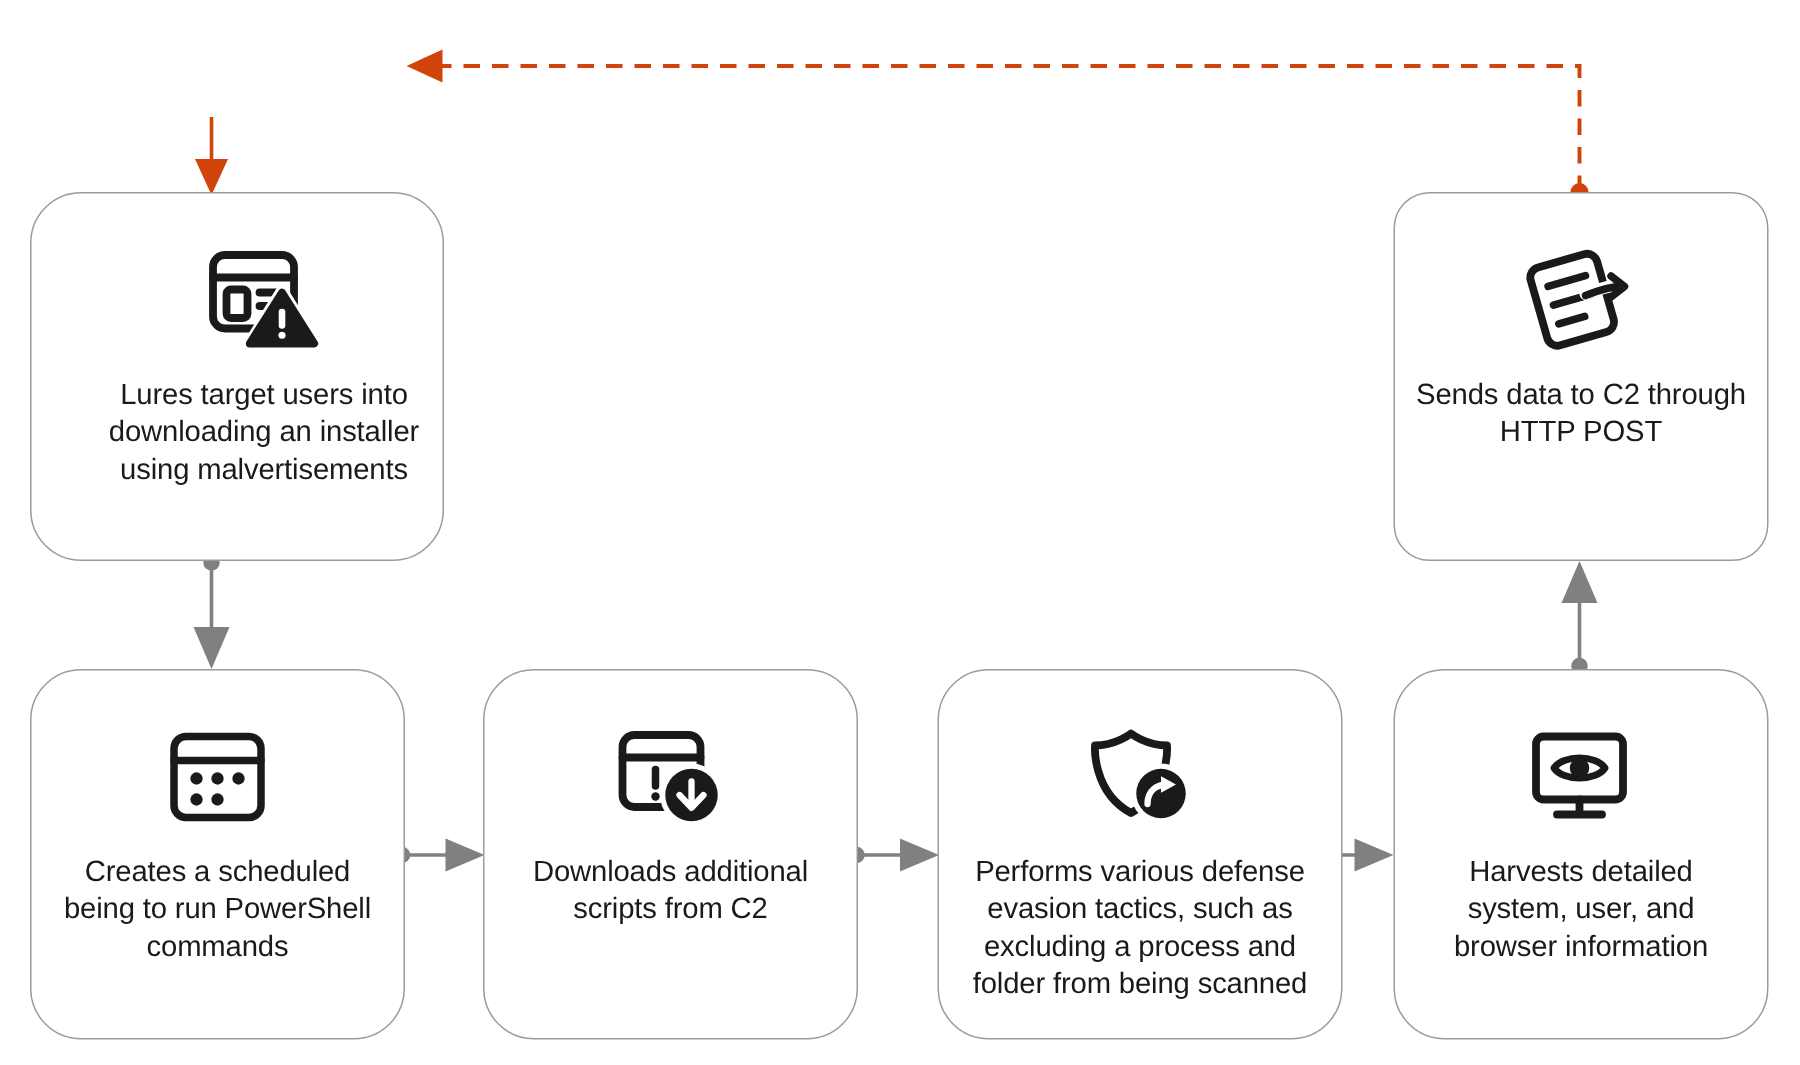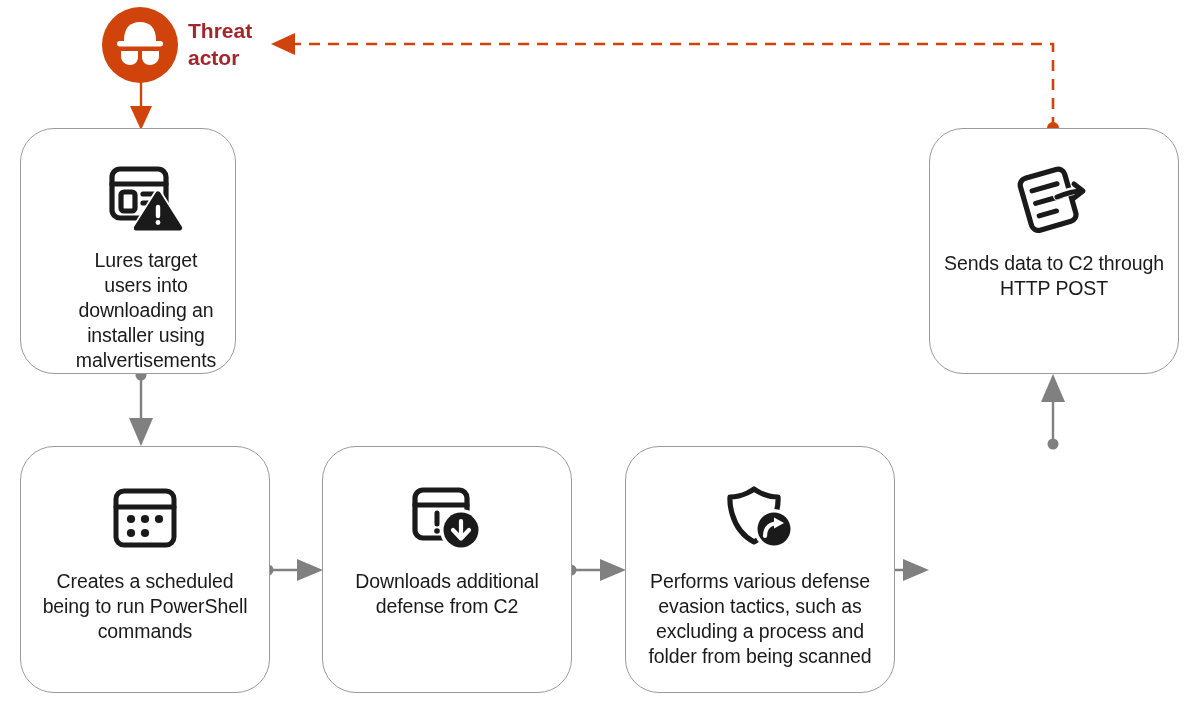--- a/index.html
+++ b/index.html
@@ -124,34 +124,22 @@
       <polygon points="1053,374 1041,402 1065,402" fill="#808080"></polygon>
     </g>
 
     <g>
       <circle cx="1053" cy="128" r="6" fill="#D0430B"></circle>
       <path d="M1053,128 L1053,44 L290,44" fill="none" stroke="#D0430B" stroke-width="2.6" stroke-dasharray="11 8"></path>
       <polygon points="271,44 295,33 295,55" fill="#D0430B"></polygon>
     </g>
   </svg>
 
-  <div id="threat-actor-group">
-    <div id="threat-actor-icon">
-      <svg width="80" height="80" viewBox="0 0 80 80" xmlns="http://www.w3.org/2000/svg">
-        <circle cx="40" cy="40" r="38" fill="#D0430B"></circle>
-        <path d="M24 35 C24 23 30 17 40 17 C50 17 56 23 56 35 L56 36 L24 36 Z" fill="#ffffff"></path>
-        <rect x="17" y="36" width="46" height="5.5" rx="2.7" fill="#ffffff"></rect>
-        <path d="M21 46 L38 46 L38 52 C38 57 34.5 60 30 60 C25 60 21 56.5 21 51 Z" fill="#ffffff"></path>
-        <path d="M42 46 L59 46 L59 51 C59 56.5 55 60 50 60 C45.5 60 42 57 42 52 Z" fill="#ffffff"></path>
-      </svg>
-    </div>
-    <div id="threat-actor-label"><span>Threat</span><br><span>actor</span></div>
-  </div>
-
-  <div class="node" style="left:20px; top:128px; width:216px; height:246px;padding-left:36px;">
+
+  <div class="node" style="left:20px; top:128px; width:276px; height:246px;padding-left:36px;">
     <div class="node-icon">
       <svg width="76" height="70" viewBox="0 0 76 70" xmlns="http://www.w3.org/2000/svg">
         <g fill="none" stroke="#1a1a1a" stroke-width="5.2" stroke-linejoin="round" stroke-linecap="round">
           <rect x="4" y="5" width="54" height="49" rx="8"></rect>
           <line x1="4" y1="20" x2="58" y2="20"></line>
           <rect x="13" y="28" width="14" height="19" rx="3"></rect>
           <line x1="35" y1="30" x2="52" y2="30"></line>
           <line x1="35" y1="39" x2="47" y2="39"></line>
         </g>
         <path d="M50 28 L73 65 L27 65 Z" fill="#ffffff" stroke="#ffffff" stroke-width="7" stroke-linejoin="round"></path>
@@ -190,38 +178,52 @@
         <line x1="26" y1="29" x2="26" y2="40" stroke="#1a1a1a" stroke-width="5" stroke-linecap="round"></line>
         <circle cx="26" cy="47" r="2.8" fill="#1a1a1a"></circle>
         <circle cx="50" cy="46" r="21" fill="#ffffff"></circle>
         <circle cx="50" cy="46" r="17.5" fill="#1a1a1a"></circle>
         <g stroke="#ffffff" stroke-width="4.2" stroke-linecap="round" stroke-linejoin="round" fill="none">
           <line x1="50" y1="37" x2="50" y2="54"></line>
           <polyline points="42,46 50,54.5 58,46"></polyline>
         </g>
       </svg>
     </div>
-    <div class="node-label">Downloads additional defense from C2</div>
+    <div class="node-label">Downloads additional scripts from C2</div>
   </div>
 
   <div class="node" style="left:625px; top:446px; width:270px; height:247px;">
     <div class="node-icon">
       <svg width="72" height="68" viewBox="0 0 72 68" xmlns="http://www.w3.org/2000/svg">
         <path d="M30 5 C30 5 20 13 6 13 C6 13 4 44 30 58 C56 44 54 13 54 13 C40 13 30 5 30 5 Z" fill="none" stroke="#1a1a1a" stroke-width="5.2" stroke-linejoin="round"></path>
         <circle cx="50" cy="45" r="20" fill="#ffffff"></circle>
         <circle cx="50" cy="45" r="16.5" fill="#1a1a1a"></circle>
         <path d="M41 52 C41 43 47 39 55 39" fill="none" stroke="#ffffff" stroke-width="4.2" stroke-linecap="round"></path>
         <polygon points="60,39 50,33.5 50,44.5" fill="#ffffff"></polygon>
       </svg>
     </div>
     <div class="node-label">Performs various defense evasion tactics, such as excluding a process and folder from being scanned</div>
   </div>
 
-
-  <div class="node" style="left:929px; top:128px; width:250px; height:246px;">
+  <div class="node" style="left:929px; top:446px; width:250px; height:247px;">
+    <div class="node-icon">
+      <svg width="68" height="64" viewBox="0 0 68 64" xmlns="http://www.w3.org/2000/svg">
+        <g fill="none" stroke="#1a1a1a" stroke-width="5.2" stroke-linejoin="round" stroke-linecap="round">
+          <rect x="4" y="5" width="58" height="42" rx="5"></rect>
+          <line x1="33" y1="47" x2="33" y2="56"></line>
+          <line x1="18" y1="57" x2="48" y2="57"></line>
+        </g>
+        <path d="M16 26 C22 17 44 17 50 26 C44 35 22 35 16 26 Z" fill="none" stroke="#1a1a1a" stroke-width="4.6" stroke-linejoin="round"></path>
+        <circle cx="33" cy="26" r="6.5" fill="#1a1a1a"></circle>
+      </svg>
+    </div>
+    <div class="node-label">Harvests detailed system, user, and browser information</div>
+  </div>
+
+  <div class="node" style="left:929px; top:128px; width:250px; height:246px;border-radius:24px;">
     <div class="node-icon">
       <svg width="74" height="68" viewBox="0 0 74 68" xmlns="http://www.w3.org/2000/svg">
         <g transform="rotate(-16 34 33)">
           <rect x="8" y="6" width="46" height="54" rx="7" fill="none" stroke="#1a1a1a" stroke-width="5.2"></rect>
           <line x1="18" y1="20" x2="44" y2="20" stroke="#1a1a1a" stroke-width="5" stroke-linecap="round"></line>
           <line x1="18" y1="33" x2="44" y2="33" stroke="#1a1a1a" stroke-width="5" stroke-linecap="round"></line>
           <line x1="18" y1="46" x2="36" y2="46" stroke="#1a1a1a" stroke-width="5" stroke-linecap="round"></line>
         </g>
         <g fill="none" stroke="#ffffff" stroke-width="8" stroke-linecap="round">
           <path d="M40 30 C50 26 58 24 66 24"></path>

